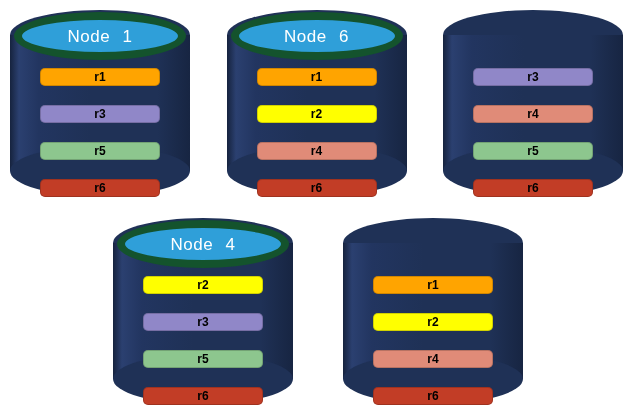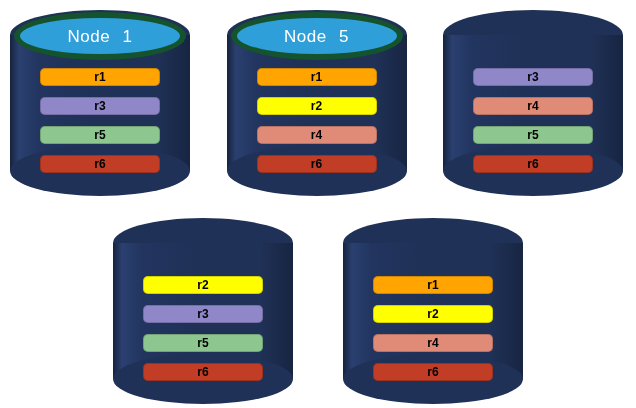--- a/index.html
+++ b/index.html
@@ -63,42 +63,42 @@
   }
   .cyl-cap {
     position: absolute;
     left: 4px;
     right: 4px;
     top: 2px;
     height: 48px;
     box-sizing: border-box;
     border-radius: 50%;
     background: var(--cap-color, #2f9fd9);
-    border: 6px solid #14532d;
+    border: 8px solid #14532d;
     display: flex;
     align-items: center;
     justify-content: center;
   }
   .cap-label {
     color: #ffffff;
     font-size: 17px;
     word-spacing: 7px;
     letter-spacing: 0.5px;
     white-space: nowrap;
     padding-top: 2px;
   }
   .bars {
     position: absolute;
     left: 0;
     right: 0;
     top: 58px;
     display: flex;
     flex-direction: column;
     align-items: center;
-    gap: 11px;
+    gap: 19px;
   }
   .bar {
     width: 120px;
     height: 18px;
     box-sizing: border-box;
     border-radius: 5px;
     box-shadow: inset 0 0 0 1px rgba(0,0,0,0.18);
     display: flex;
     align-items: center;
     justify-content: center;
@@ -128,21 +128,21 @@
         <div class="bar" style="background-color: rgb(141, 198, 142);">r5</div>
         <div class="bar" style="background-color: rgb(194, 61, 38);">r6</div>
       </div>
     </div>
 
     <div class="cyl">
       <div class="cyl-top-rim"></div>
       <div class="cyl-side"></div>
       <div class="cyl-bottom"></div>
       <div class="cyl-cap">
-        <span class="cap-label">Node 5</span>
+        <span class="cap-label">Node 6</span>
       </div>
       <div class="bars">
         <div class="bar" style="background-color: rgb(255, 164, 0);">r1</div>
         <div class="bar" style="background-color: rgb(255, 255, 0);">r2</div>
         <div class="bar" style="background-color: rgb(224, 139, 120);">r4</div>
         <div class="bar" style="background-color: rgb(194, 61, 38);">r6</div>
       </div>
     </div>
 
     <div class="cyl">
@@ -158,20 +158,23 @@
     </div>
 
   </div>
 
   <div class="row-bottom">
 
     <div class="cyl">
       <div class="cyl-top-rim"></div>
       <div class="cyl-side"></div>
       <div class="cyl-bottom"></div>
+      <div class="cyl-cap">
+        <span class="cap-label">Node 4</span>
+      </div>
       <div class="bars">
         <div class="bar" style="background-color: rgb(255, 255, 0);">r2</div>
         <div class="bar" style="background-color: rgb(144, 135, 200);">r3</div>
         <div class="bar" style="background-color: rgb(141, 198, 142);">r5</div>
         <div class="bar" style="background-color: rgb(194, 61, 38);">r6</div>
       </div>
     </div>
 
     <div class="cyl">
       <div class="cyl-top-rim"></div>

